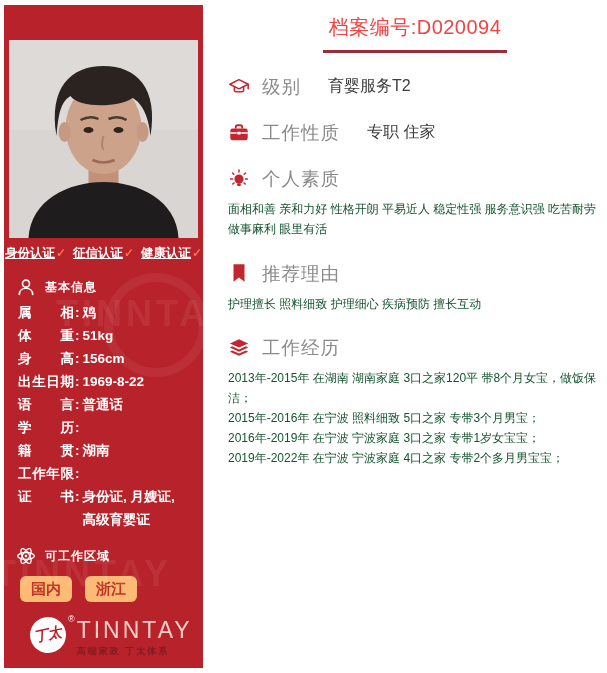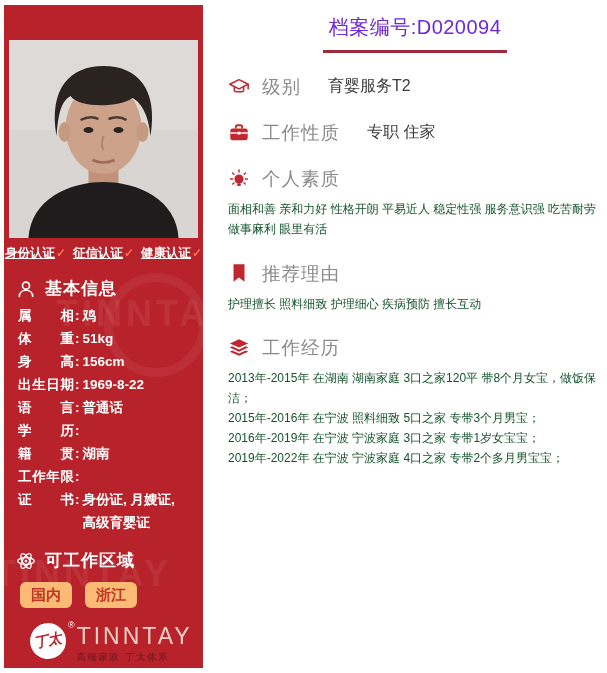--- a/index.html
+++ b/index.html
@@ -27,21 +27,21 @@
   }
   .photo svg{display:block;width:100%;height:100%;}
   .badges{
     display:flex;justify-content:center;align-items:center;gap:7px;
     margin-top:7px;color:#fff;font-size:12.5px;font-weight:700;white-space:nowrap;
   }
   .badge-label{text-decoration:underline;}
   .badge-check{color:#ff6f52;font-size:12px;margin-left:1px;}
   .sb-head{
     display:flex;align-items:center;gap:9px;margin:15px 0 4px 12px;
-    color:#fff;font-size:17px;font-weight:700;letter-spacing:1px;position:relative;
+    color:#fff;font-size:12px;font-weight:700;letter-spacing:1px;position:relative;
   }
   .sb-head svg{width:20px;height:20px;flex:0 0 auto;}
   .info{margin:4px 10px 0 14px;color:#fff;font-weight:700;font-size:13.5px;}
   .row{display:flex;line-height:23px;}
   .lbl{width:56px;text-align:justify;text-align-last:justify;flex:0 0 auto;}
   .colon{margin:0 3px 0 1px;flex:0 0 auto;}
   .val{flex:1;white-space:pre-line;}
   .chips{display:flex;gap:13px;margin:10px 0 0 16px;}
   .chip{
     background:#fdba74;color:#c03527;font-size:15px;font-weight:700;
@@ -57,21 +57,21 @@
   .reg{color:#fff;font-size:9px;margin:-3px 2px 0 2px;}
   .brand-block{display:flex;flex-direction:column;margin-top:2px;}
   .brand{
     color:#f2cfc6;font-size:23px;letter-spacing:3px;line-height:1;font-weight:400;
   }
   .tagline{color:#821c22;font-size:9px;font-weight:700;letter-spacing:2px;margin-top:3px;}
   
   .main{position:absolute;left:228px;top:12px;width:374px;}
   .doc-title-wrap{text-align:center;}
   .doc-title{
-    display:inline-block;font-size:20px;color:#6d28d9;
+    display:inline-block;font-size:20px;color:#ef4444;
     padding:2px 6px 9px;border-bottom:3px solid #9c2b3b;letter-spacing:0.5px;
   }
   .sec{margin-top:21px;}
   .sec-head{display:flex;align-items:center;}
   .sec-head svg{width:22px;height:22px;margin-right:12px;flex:0 0 auto;}
   .sec-title{font-size:18.5px;font-weight:400;color:#8a8a8a;letter-spacing:1px;}
   .sec-inline{margin-left:27px;font-size:16px;color:#3d3d3d;}
   .sec-body{margin-top:9px;font-size:12px;color:#14532d;line-height:1.65;}
   .exp-item{margin:0;}
 </style>

